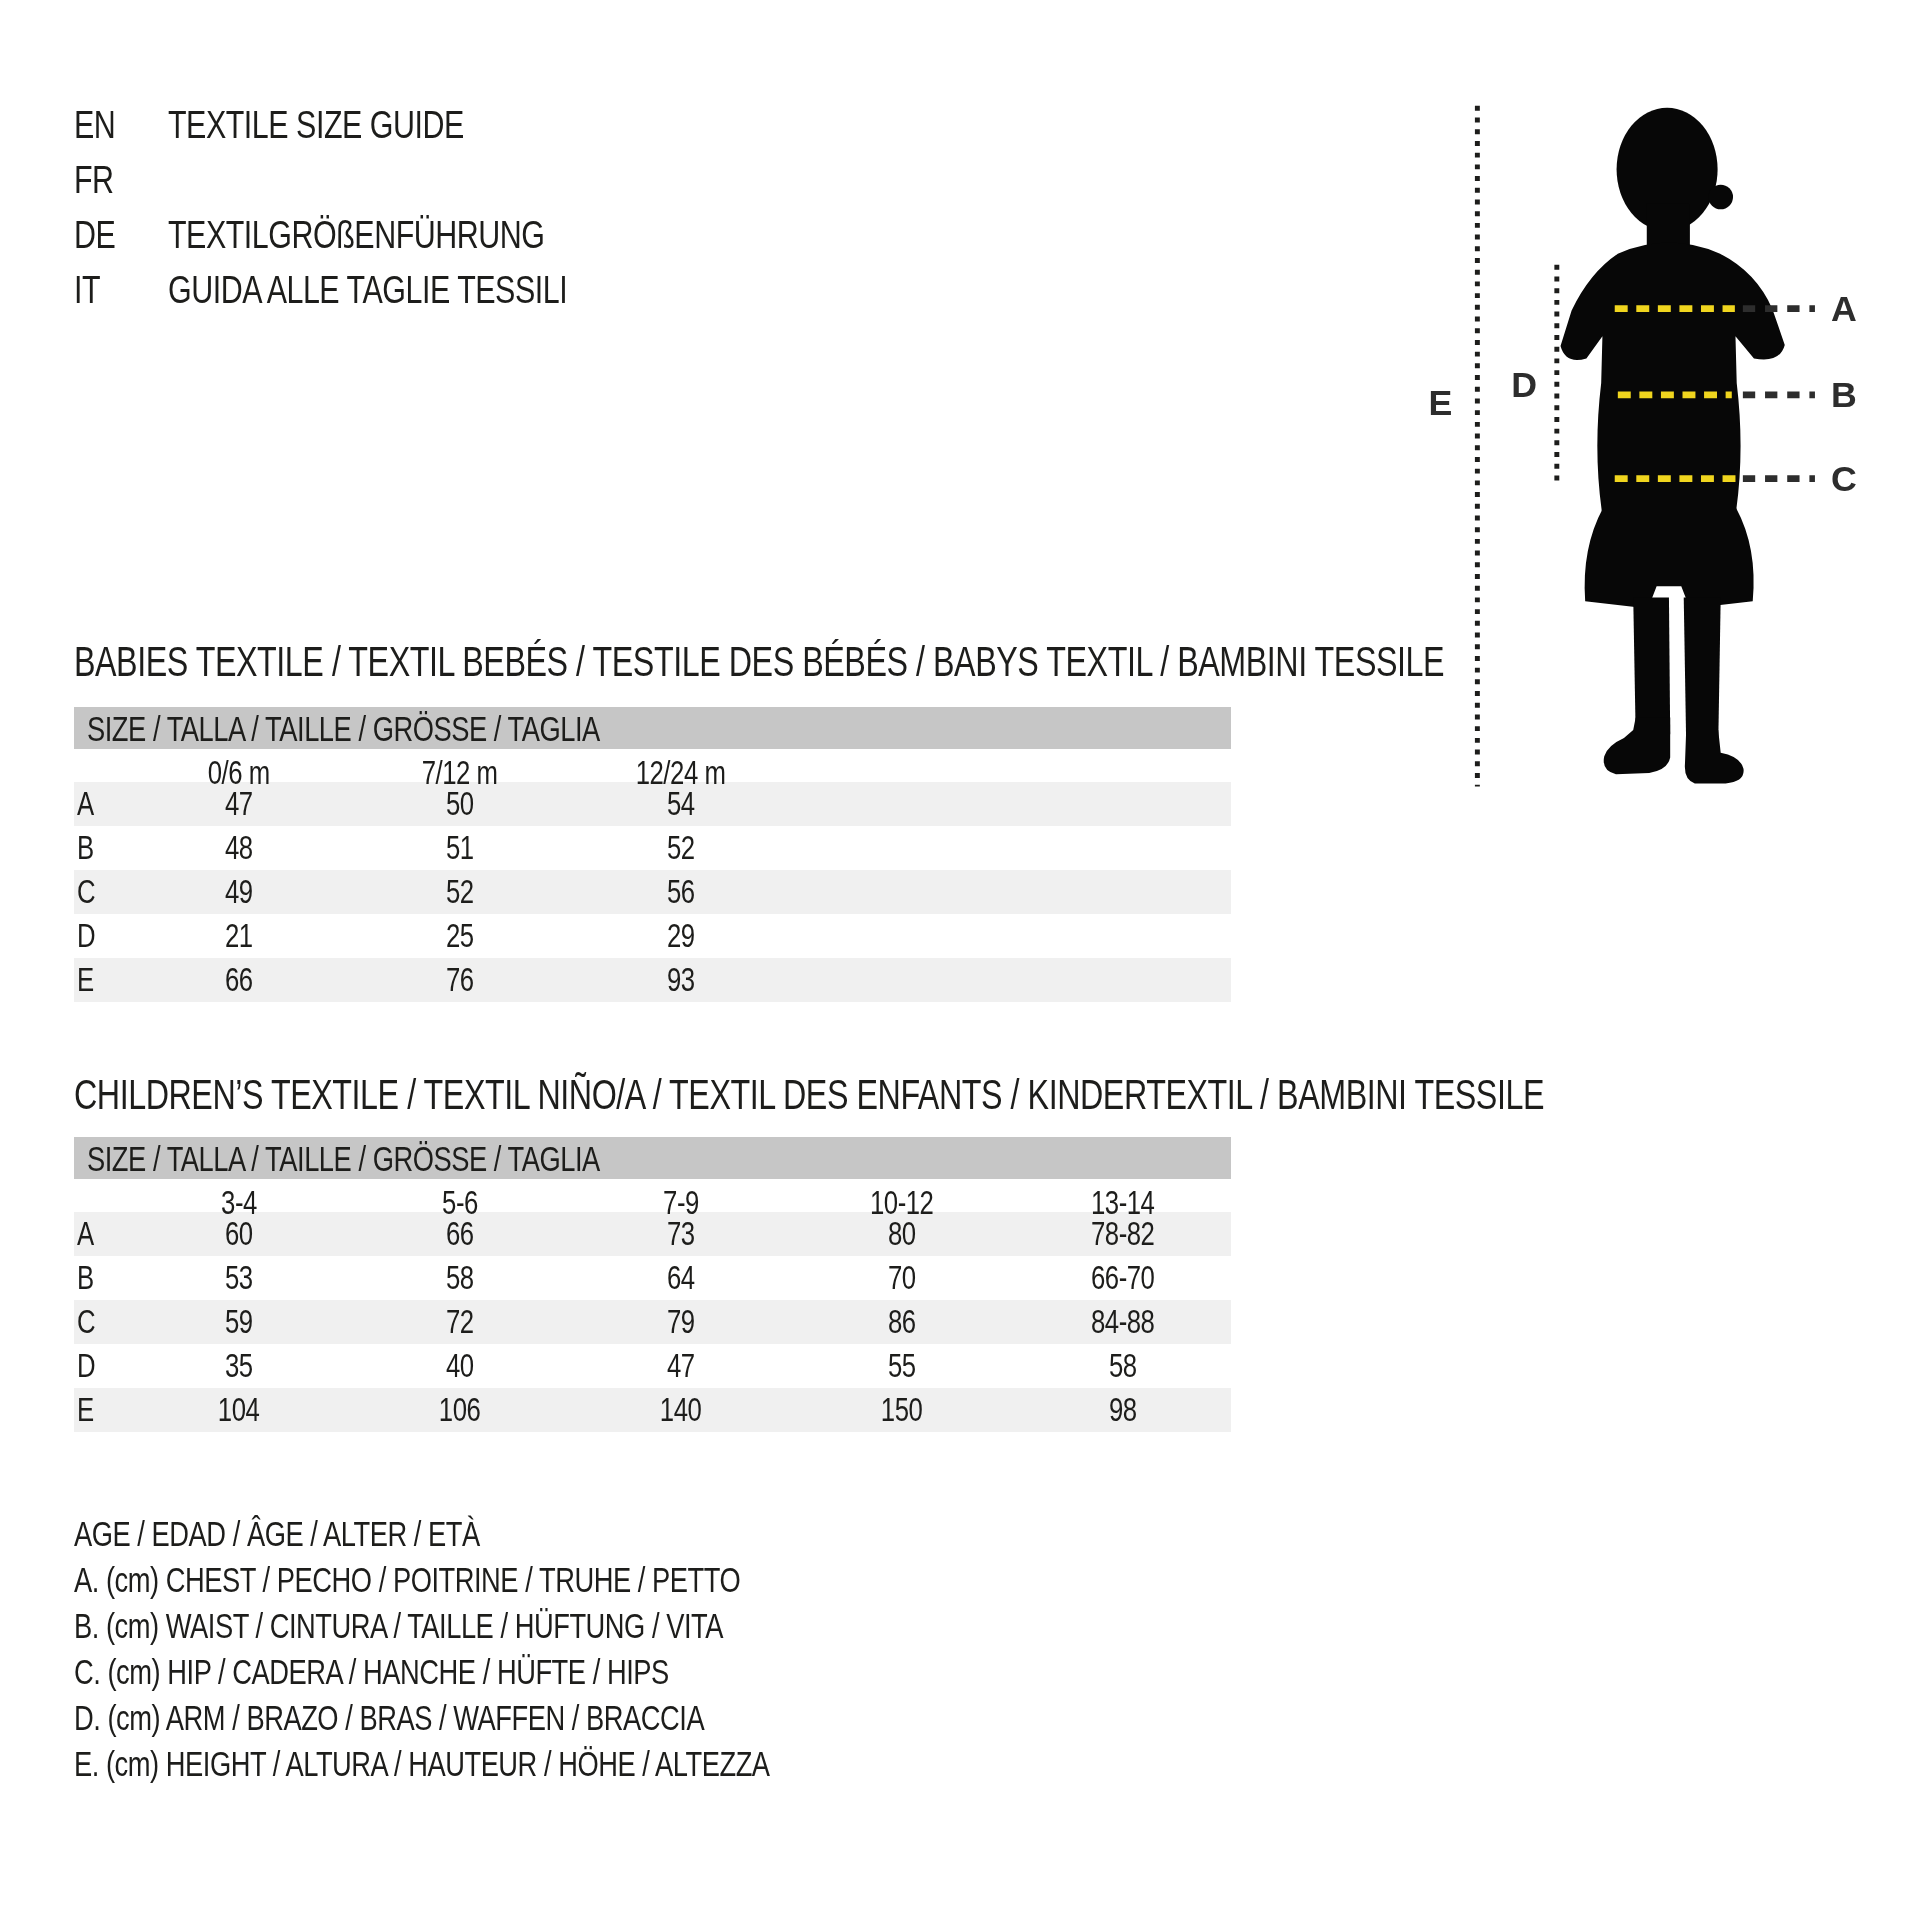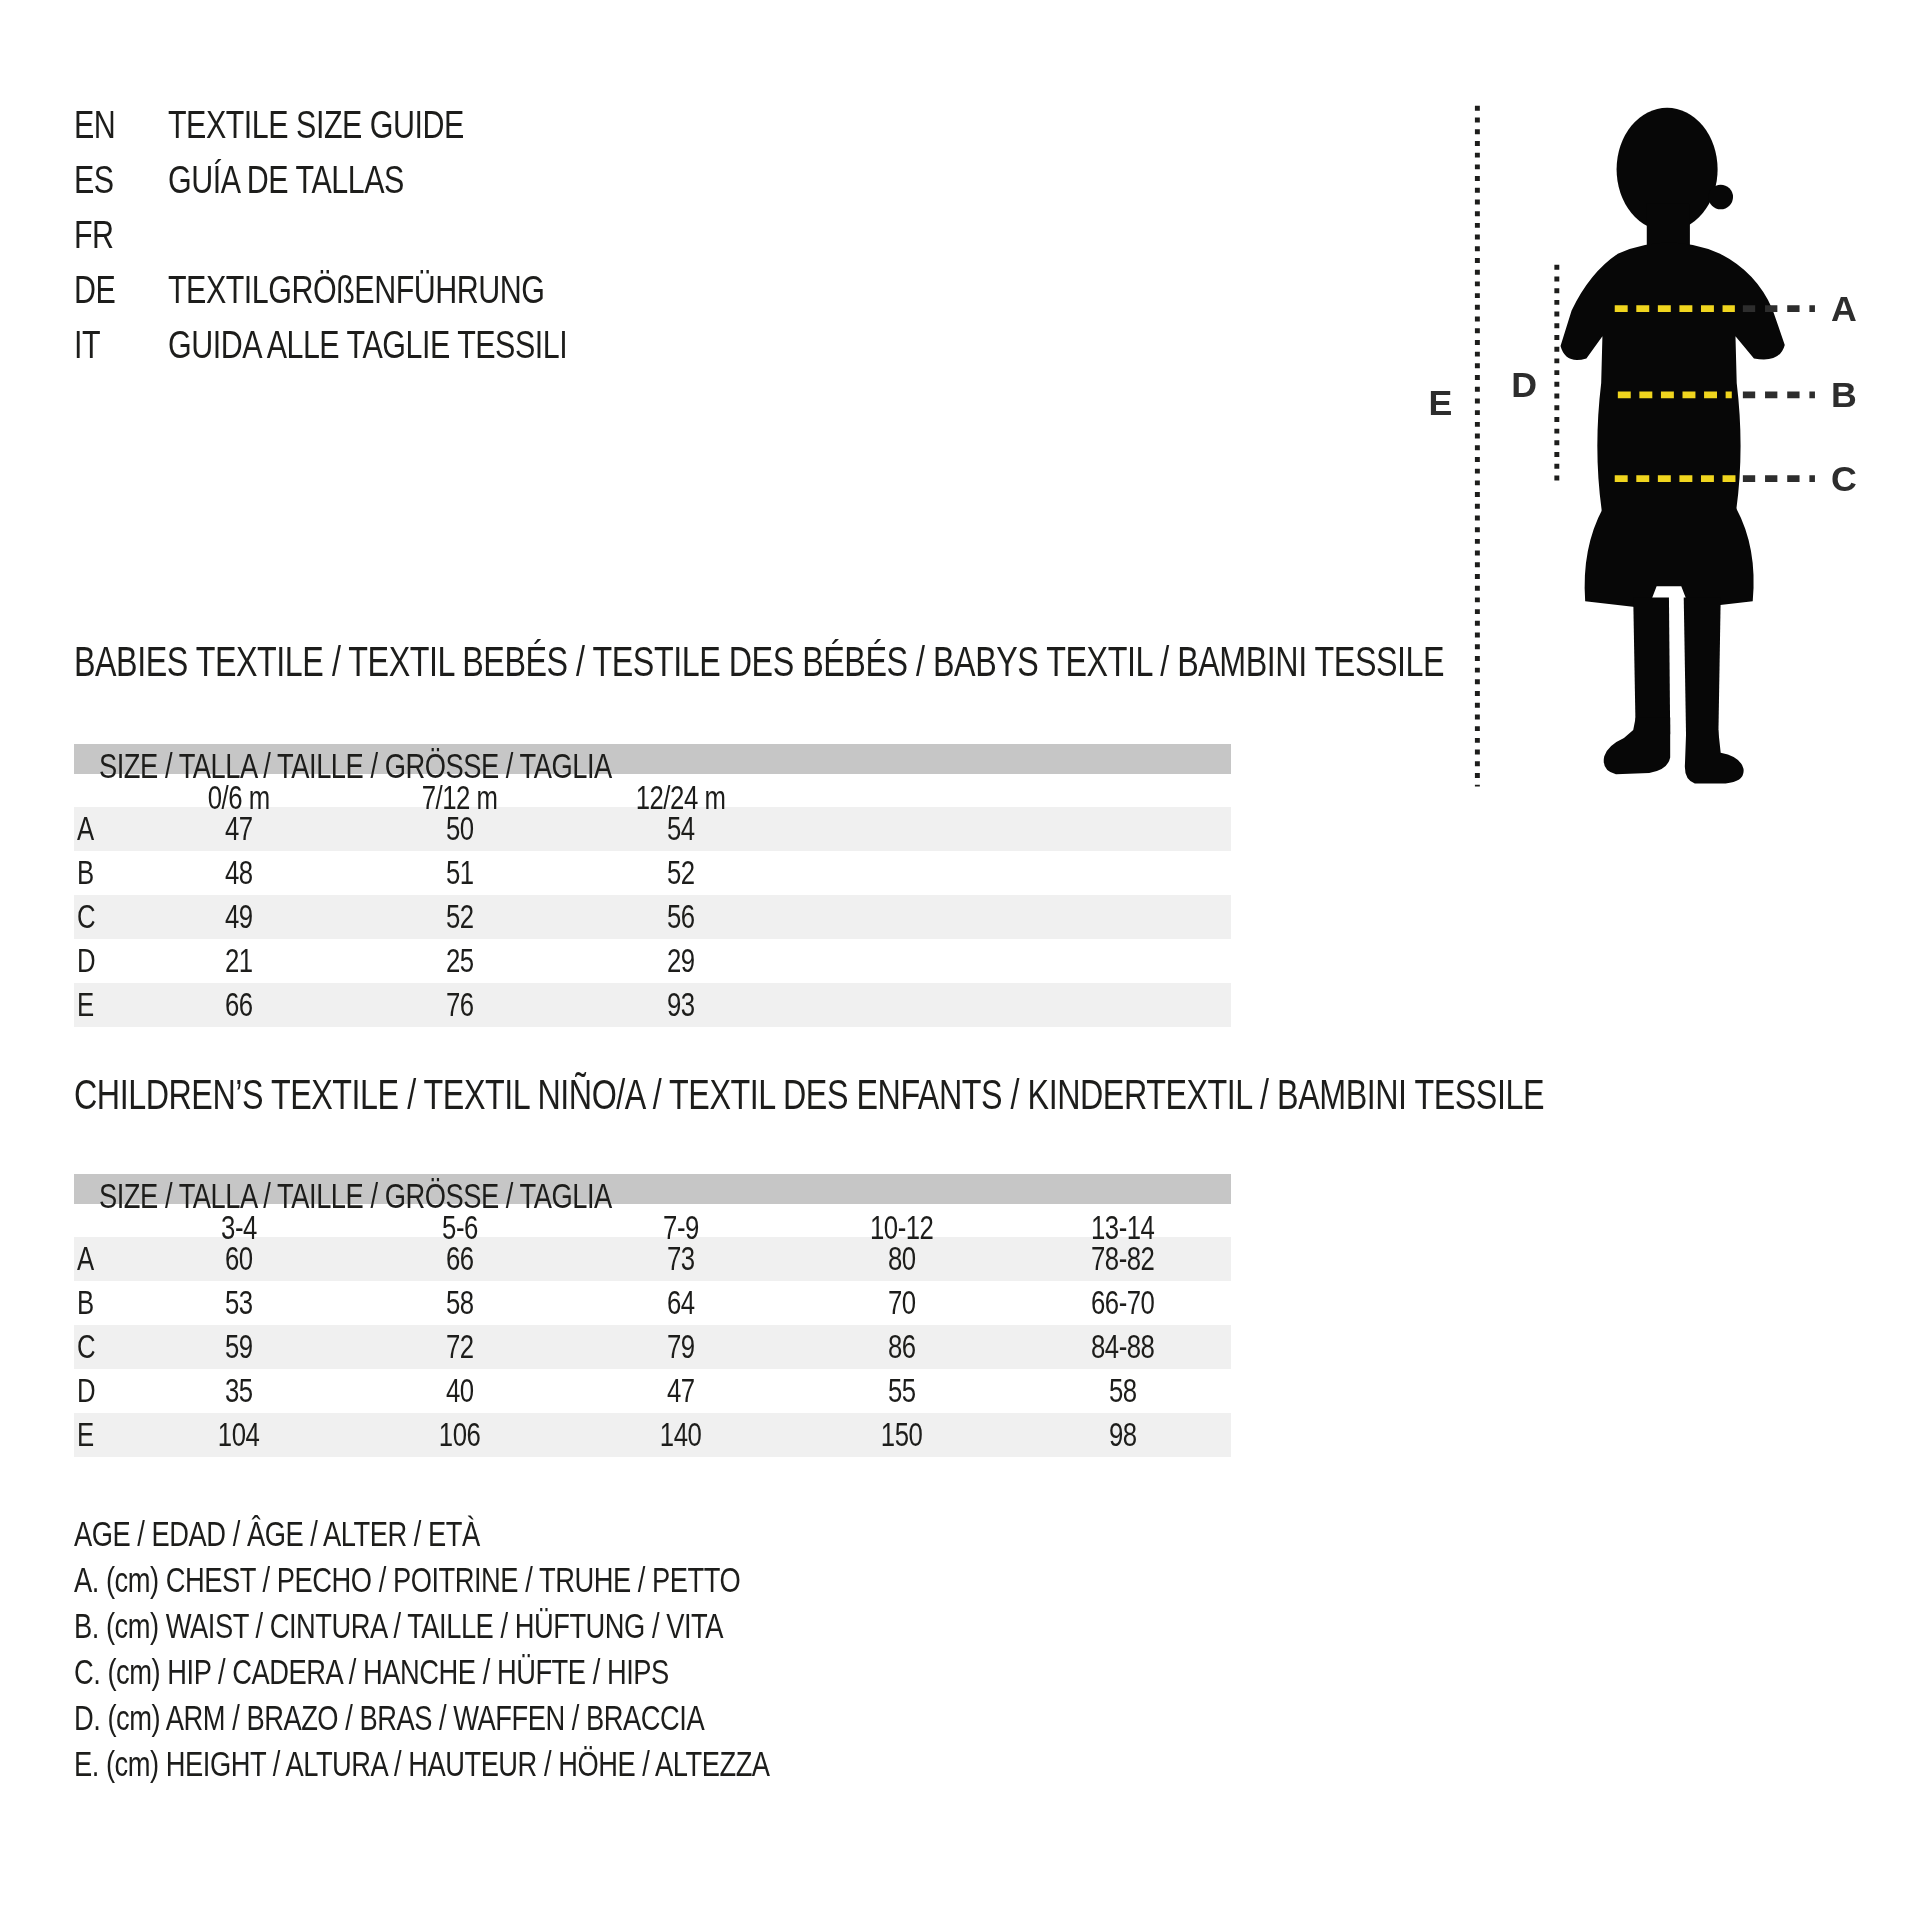--- a/index.html
+++ b/index.html
@@ -21,21 +21,21 @@
   
   .section-heading{left:74px;font-size:43px;line-height:47px;}
   .section-heading .cond{transform:scaleX(0.75);}
   .heading-babies{top:638px;}
   .heading-children{top:1071px;}
 
   
   .sizetable{left:74px;width:1157px;}
   .table-babies{top:707px;}
   .table-children{top:1137px;}
-  .size-bar{height:30px;background:#c6c6c6;font-size:35px;line-height:43px;padding-left:25px;box-sizing:border-box;margin-top:37px;}
+  .size-bar{height:42px;background:#c6c6c6;font-size:35px;line-height:43px;padding-left:13px;box-sizing:border-box;}
   .trow{display:flex;height:44px;font-size:33px;line-height:44px;}
   .trow.colhead{height:33px;line-height:47px;}
   .trow.stripe{background:#f0f0f0;}
   .cell{display:block;}
   .cell.lbl{flex:0 0 54px;padding-left:2.5px;box-sizing:border-box;text-align:left;}
   .cell.val{flex:0 0 221px;text-align:center;}
 
   
   .legend-block{left:74px;top:1511px;}
   .legend-line{font-size:35px;line-height:46px;}
@@ -45,24 +45,20 @@
   .figure-wrap svg{display:block;width:555px;height:924px;}
   svg text.mlabel{font-family:"Liberation Sans","DejaVu Sans",sans-serif;font-weight:bold;font-size:58px;fill:#2d2d2d;}
 </style>
 </head>
 <body>
 
 <div class="abs lang-block">
   <div class="lang-line">
     <div class="lang-code"><span class="cond">EN</span></div>
     <div class="lang-label"><span class="cond">TEXTILE SIZE GUIDE</span></div>
-  </div>
-  <div class="lang-line">
-    <div class="lang-code"><span class="cond">ES</span></div>
-    <div class="lang-label"><span class="cond">GUÍA DE TALLAS</span></div>
   </div>
   <div class="lang-line">
     <div class="lang-code"><span class="cond">FR</span></div>
   </div>
   <div class="lang-line">
     <div class="lang-code"><span class="cond">DE</span></div>
     <div class="lang-label"><span class="cond">TEXTILGRÖßENFÜHRUNG</span></div>
   </div>
   <div class="lang-line">
     <div class="lang-code"><span class="cond">IT</span></div>

